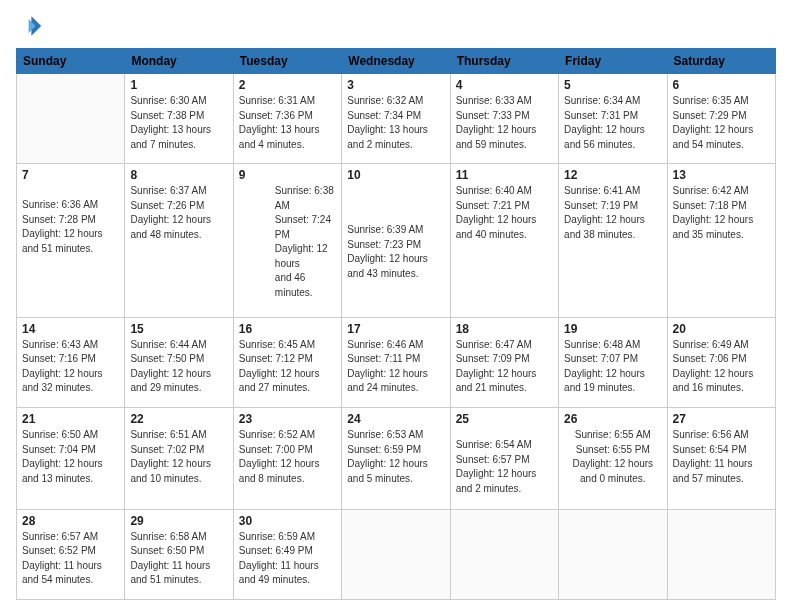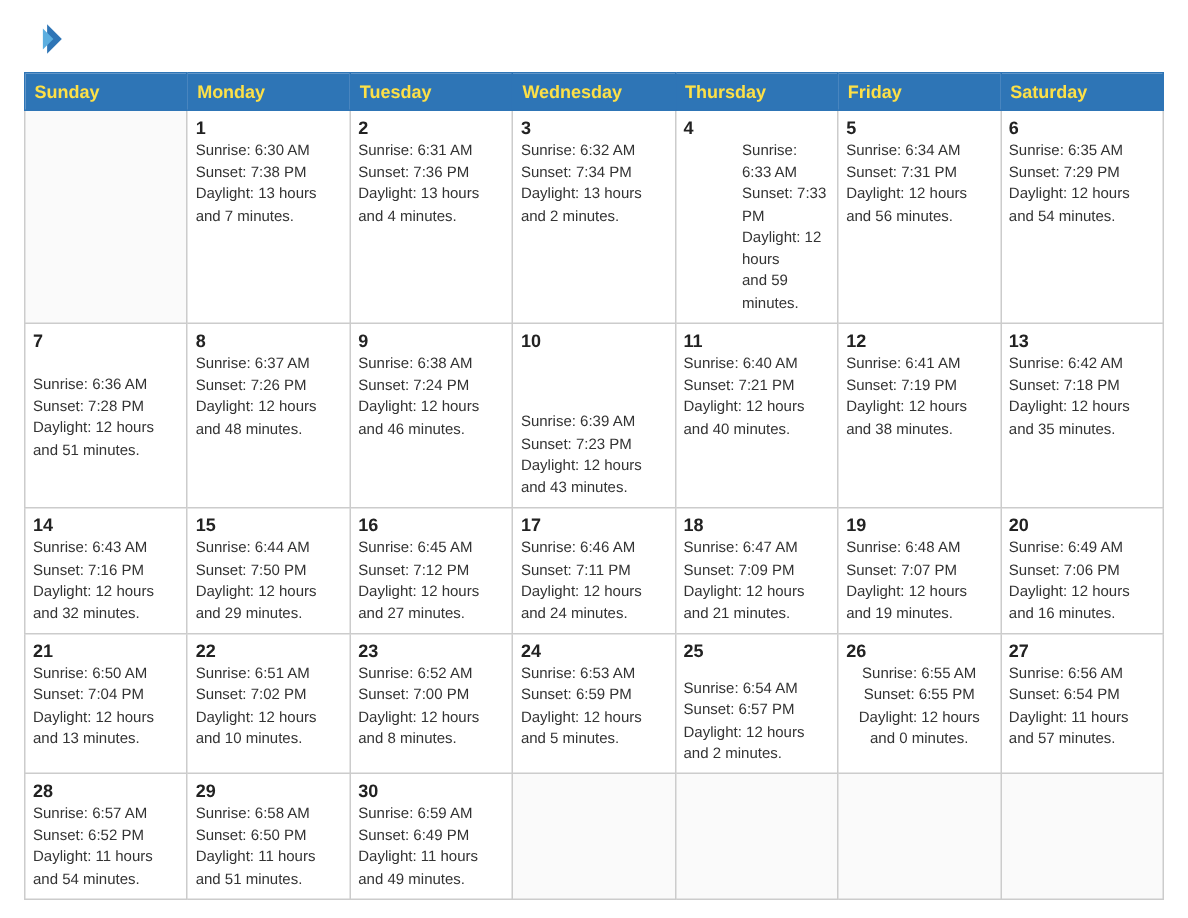--- a/index.html
+++ b/index.html
@@ -54,21 +54,21 @@
       color: #444;
     }
     .calendar-table {
       width: 100%;
       border-collapse: collapse;
       flex: 1;
       font-size: 10.5px;
     }
     .calendar-table thead th {
       background-color: #2e75b6;
-      color: #fde047;
+      color: #000000;
       text-align: left;
       padding: 5px 6px;
       font-size: 12px;
       border: 1px solid #2e75b6;
     }
     .calendar-table tbody td {
       border: 1px solid #ccc;
       vertical-align: top;
       padding: 4px 5px;
       width: calc(100% / 7);
@@ -145,21 +145,21 @@
           </td>
           <td>
             <span class="day-number">3</span>
             <div class="day-info" style="white-space: pre-line;">Sunrise: 6:32 AM
 Sunset: 7:34 PM
 Daylight: 13 hours
 and 2 minutes.</div>
           </td>
           <td>
             <span class="day-number">4</span>
-            <div class="day-info" style="white-space: pre-line; margin-left: 39px;">Sunrise: 6:33 AM
+            <div class="day-info" style="white-space: pre-line;">Sunrise: 6:33 AM
 Sunset: 7:33 PM
 Daylight: 12 hours
 and 59 minutes.</div>
           </td>
           <td>
             <span class="day-number">5</span>
             <div class="day-info" style="white-space: pre-line;">Sunrise: 6:34 AM
 Sunset: 7:31 PM
 Daylight: 12 hours
 and 56 minutes.</div>
@@ -182,21 +182,21 @@
           </td>
           <td>
             <span class="day-number">8</span>
             <div class="day-info" style="white-space: pre-line;">Sunrise: 6:37 AM
 Sunset: 7:26 PM
 Daylight: 12 hours
 and 48 minutes.</div>
           </td>
           <td>
             <span class="day-number">9</span>
-            <div class="day-info" style="white-space: pre-line;">Sunrise: 6:38 AM
+            <div class="day-info" style="white-space: pre-line; margin-left: 36px;">Sunrise: 6:38 AM
 Sunset: 7:24 PM
 Daylight: 12 hours
 and 46 minutes.</div>
           </td>
           <td>
             <span class="day-number">10</span>
             <div class="day-info" style="white-space: pre-line; margin-top: 41px;">Sunrise: 6:39 AM
 Sunset: 7:23 PM
 Daylight: 12 hours
 and 43 minutes.</div>

